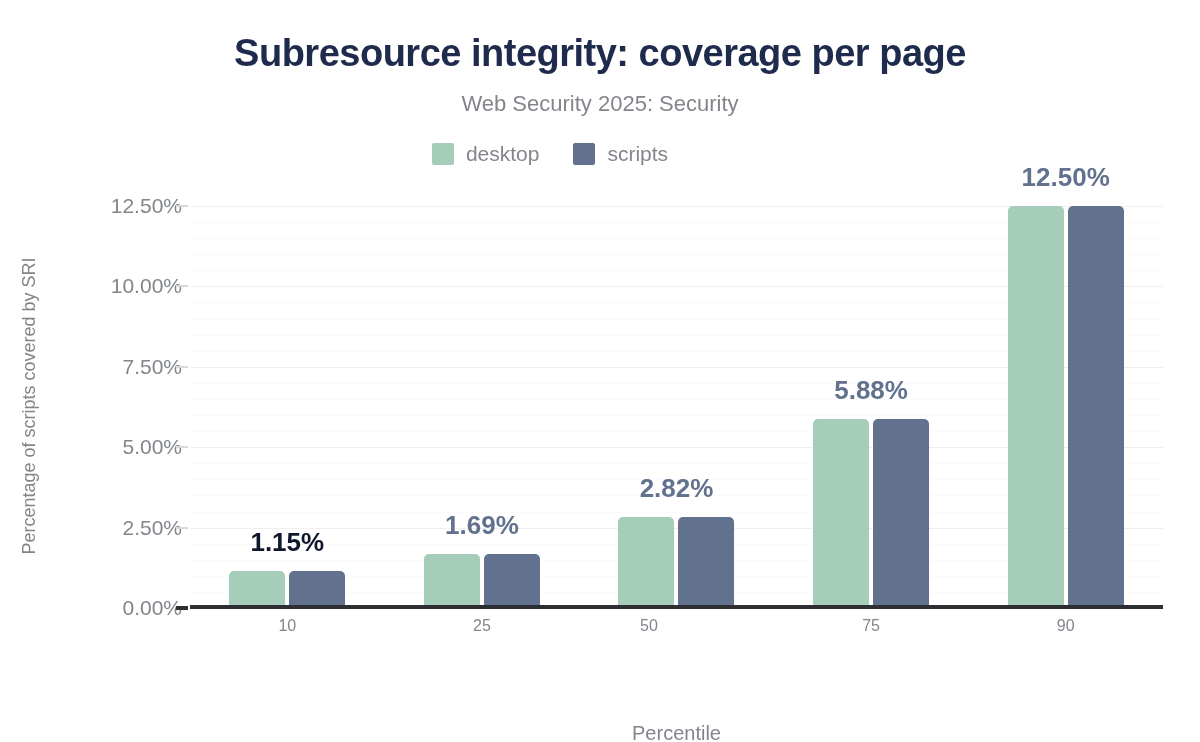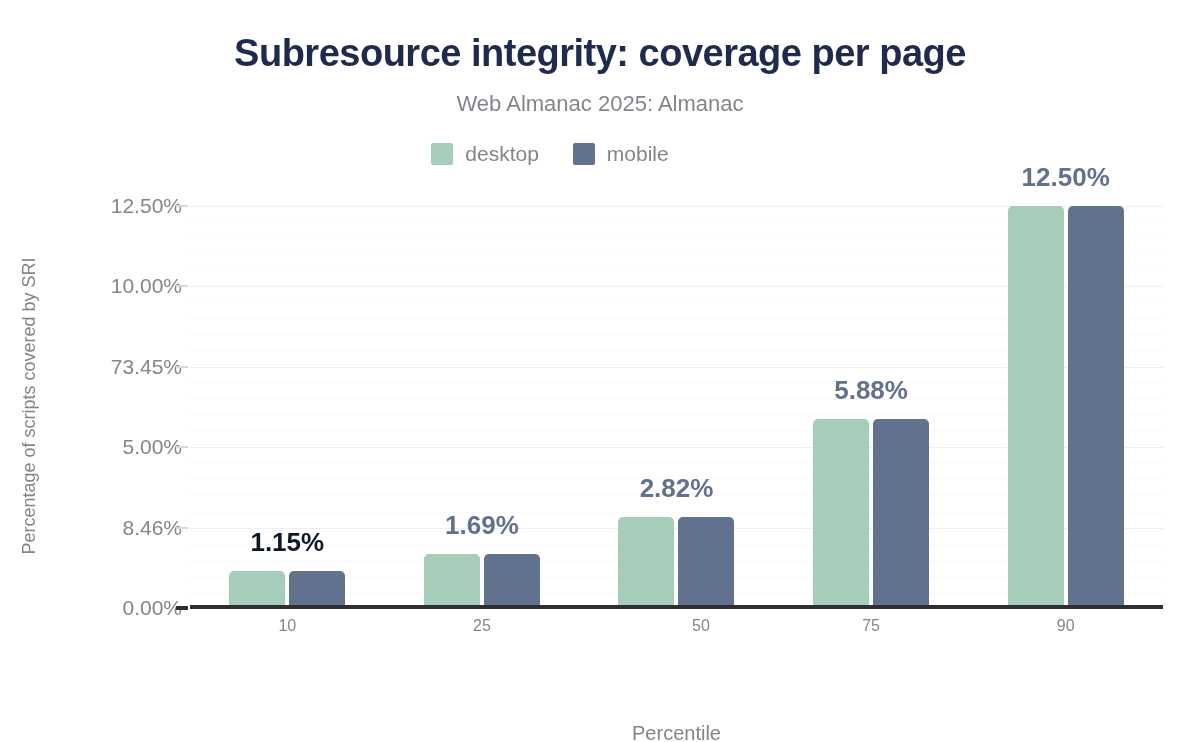--- a/index.html
+++ b/index.html
@@ -173,30 +173,30 @@
     white-space: nowrap;
     margin-top: 44px;
   }
 </style>
 </head>
 <body>
 
 <div id="chart-root">
 
   <div id="chart-title">Subresource integrity: coverage per page</div>
-  <div id="chart-subtitle">Web Almanac 2025: Almanac</div>
+  <div id="chart-subtitle">Web Security 2025: Security</div>
 
   <div id="legend">
     <div class="legend-entry">
       <span class="legend-swatch" id="sw-0" style="background: rgb(166, 204, 186);"></span>
       <span class="legend-label">desktop</span>
     </div>
     <div class="legend-entry">
       <span class="legend-swatch" id="sw-1" style="background: rgb(97, 113, 142);"></span>
-      <span class="legend-label">mobile</span>
+      <span class="legend-label">scripts</span>
     </div>
   </div>
 
   <div id="plot">
       <div class="gridline" style="top: 402px;"></div>
       <div class="gridline" style="top: 385.92px;"></div>
       <div class="gridline" style="top: 369.84px;"></div>
       <div class="gridline" style="top: 353.76px;"></div>
       <div class="gridline" style="top: 337.68px;"></div>
       <div class="gridline" style="top: 321.6px;"></div>
@@ -246,33 +246,33 @@
         <div class="bar" style="background: rgb(97, 113, 142); height: 402px;"></div>
       </div>
     </div>
   <div id="axis-baseline"></div>
 
   <div id="y-axis-title">Percentage of scripts covered by SRI</div>
   <div id="x-axis-title">Percentile</div>
 
 <div class="ytick" style="top: 608px;">0.00%</div>
     <div class="ytick-mark" style="top: 608px; background: rgb(45, 47, 51); height: 4px;"></div>
-    <div class="ytick" style="top: 527.6px;">8.46%</div>
+    <div class="ytick" style="top: 527.6px;">2.50%</div>
     <div class="ytick-mark" style="top: 527.6px;"></div>
     <div class="ytick" style="top: 447.2px;">5.00%</div>
     <div class="ytick-mark" style="top: 447.2px;"></div>
-    <div class="ytick" style="top: 366.8px;">73.45%</div>
+    <div class="ytick" style="top: 366.8px;">7.50%</div>
     <div class="ytick-mark" style="top: 366.8px;"></div>
     <div class="ytick" style="top: 286.4px;">10.00%</div>
     <div class="ytick-mark" style="top: 286.4px;"></div>
     <div class="ytick" style="top: 206px;">12.50%</div>
     <div class="ytick-mark" style="top: 206px;"></div>
     <div class="bar-label" style="color: #0f172a; left: 287.3px; top: 527.016px;">1.15%</div>
     <div class="xtick" style="left: 287.3px;">10</div>
     <div class="bar-label" style="color: rgb(97, 113, 142); left: 481.9px; top: 509.65px;">1.69%</div>
     <div class="xtick" style="left: 481.9px;">25</div>
     <div class="bar-label" style="color: rgb(97, 113, 142); left: 676.5px; top: 473.309px;">2.82%</div>
-    <div class="xtick" style="left: 701px;">50</div>
+    <div class="xtick" style="left: 649px;">50</div>
     <div class="bar-label" style="color: rgb(97, 113, 142); left: 871.1px; top: 374.899px;">5.88%</div>
     <div class="xtick" style="left: 871.1px;">75</div>
     <div class="bar-label" style="color: rgb(97, 113, 142); left: 1065.7px; top: 162px;">12.50%</div>
     <div class="xtick" style="left: 1065.7px;">90</div>
   </div>
 
 </body></html>

